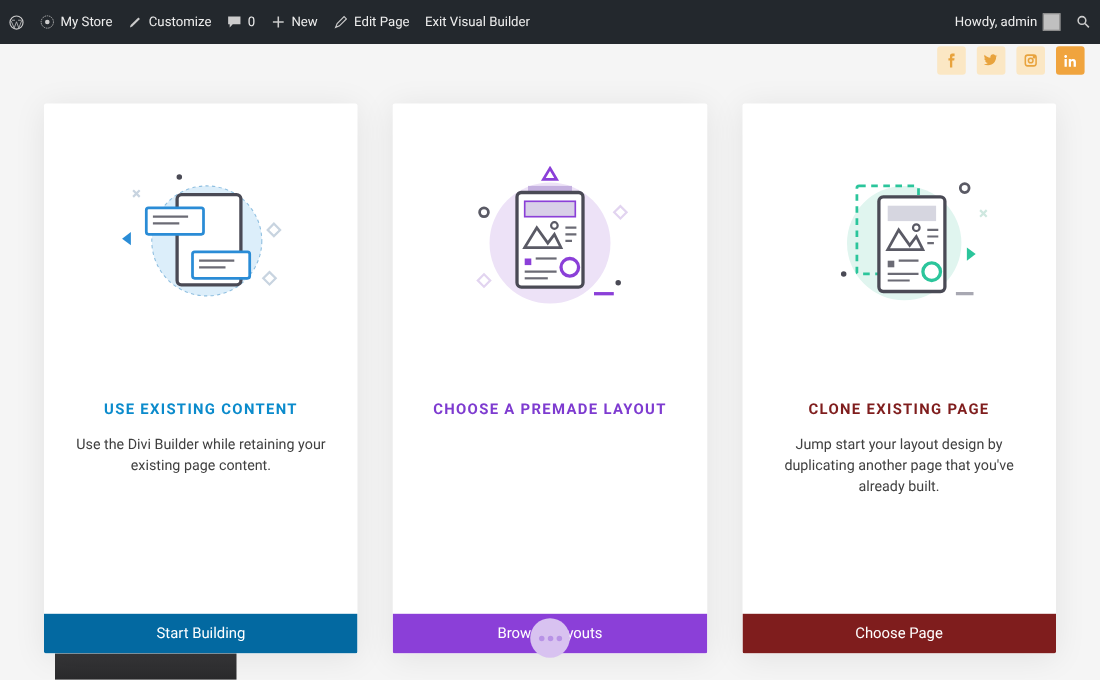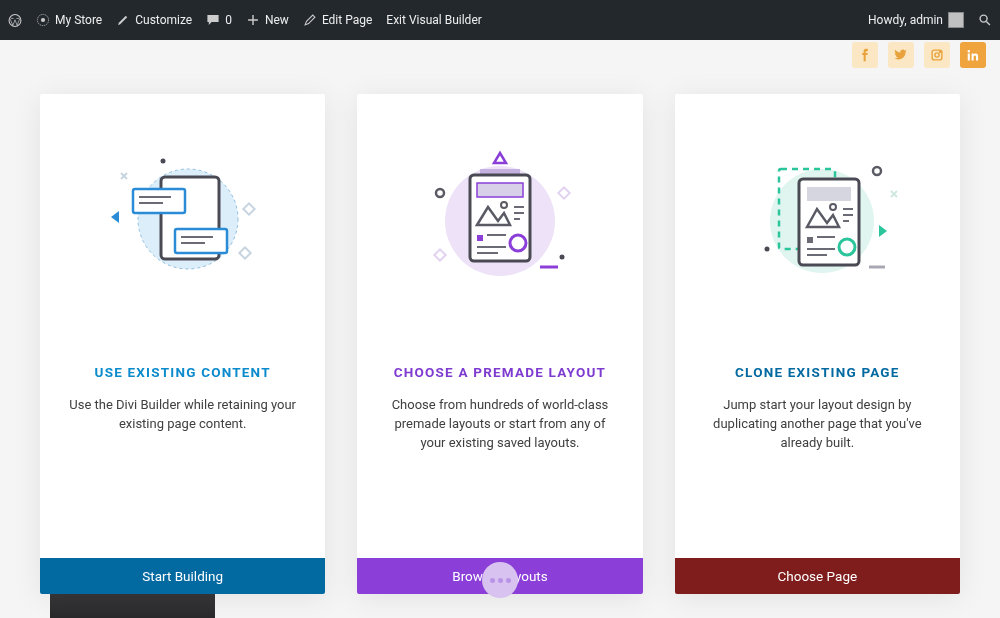--- a/index.html
+++ b/index.html
@@ -83,21 +83,21 @@
   .card-btn {
     margin-top: auto;
     height: 36px;
     color: #fff;
     font-size: 13.5px;
     display:flex; align-items:center; justify-content:center;
     cursor: pointer;
   }
   .t-blue { color:#0b8bcc; }
   .t-purple { color:#7e3bd0; }
-  .t-teal { color:#0369a1; }
+  .t-teal { color:#7f1d1d; }
   .b-blue { background:#0369a1; }
   .b-purple { background:#8b3fd8; }
   .b-teal { background:#7f1d1d; }
   
   .bg-img {
     position:absolute;
     left:50px; bottom:0;
     width:165px; height:55px;
     background: linear-gradient(180deg,#f3c08c,#e0895c 40%,#3b3b3d 41%, #2a2a2c);
     z-index:-1;
@@ -260,21 +260,20 @@
         <line x1="67" y1="114" x2="88" y2="114" stroke="#6b6b75" stroke-width="2"></line>
         <circle cx="108" cy="104" r="8" fill="none" stroke="#8b3fd8" stroke-width="3"></circle>
         <circle cx="30" cy="54" r="4" fill="none" stroke="#5a5a65" stroke-width="2.5"></circle>
         <circle cx="152" cy="118" r="2.5" fill="#4a4a55"></circle>
         <line x1="130" y1="128" x2="148" y2="128" stroke="#8b3fd8" stroke-width="3"></line>
         <rect x="150" y="50" width="8" height="8" fill="none" stroke="#e2d4f0" stroke-width="2" transform="rotate(45 154 54)"></rect>
         <rect x="26" y="112" width="8" height="8" fill="none" stroke="#e2d4f0" stroke-width="2" transform="rotate(45 30 116)"></rect>
       </svg>
     </div>
     <div class="card-title t-purple">CHOOSE A PREMADE LAYOUT</div>
-    <div class="card-desc">Choose from hundreds of world-class premade layouts or start from any of your existing saved layouts.</div>
     <div class="card-btn b-purple">Browse Layouts</div>
   </div>
 
   <div class="card">
     <div class="card-illus">
       <svg width="180" height="160" viewBox="0 0 180 160">
         <circle cx="95" cy="82" r="52" fill="#e0f5ef"></circle>
         <rect x="52" y="30" width="56" height="80" rx="2" fill="none" stroke="#2bc59b" stroke-width="2.5" stroke-dasharray="6 5"></rect>
         <rect x="72" y="40" width="60" height="86" rx="4" fill="#fff" stroke="#4a4a55" stroke-width="3"></rect>
         <rect x="80" y="48" width="44" height="14" fill="#d6d6e0"></rect>

